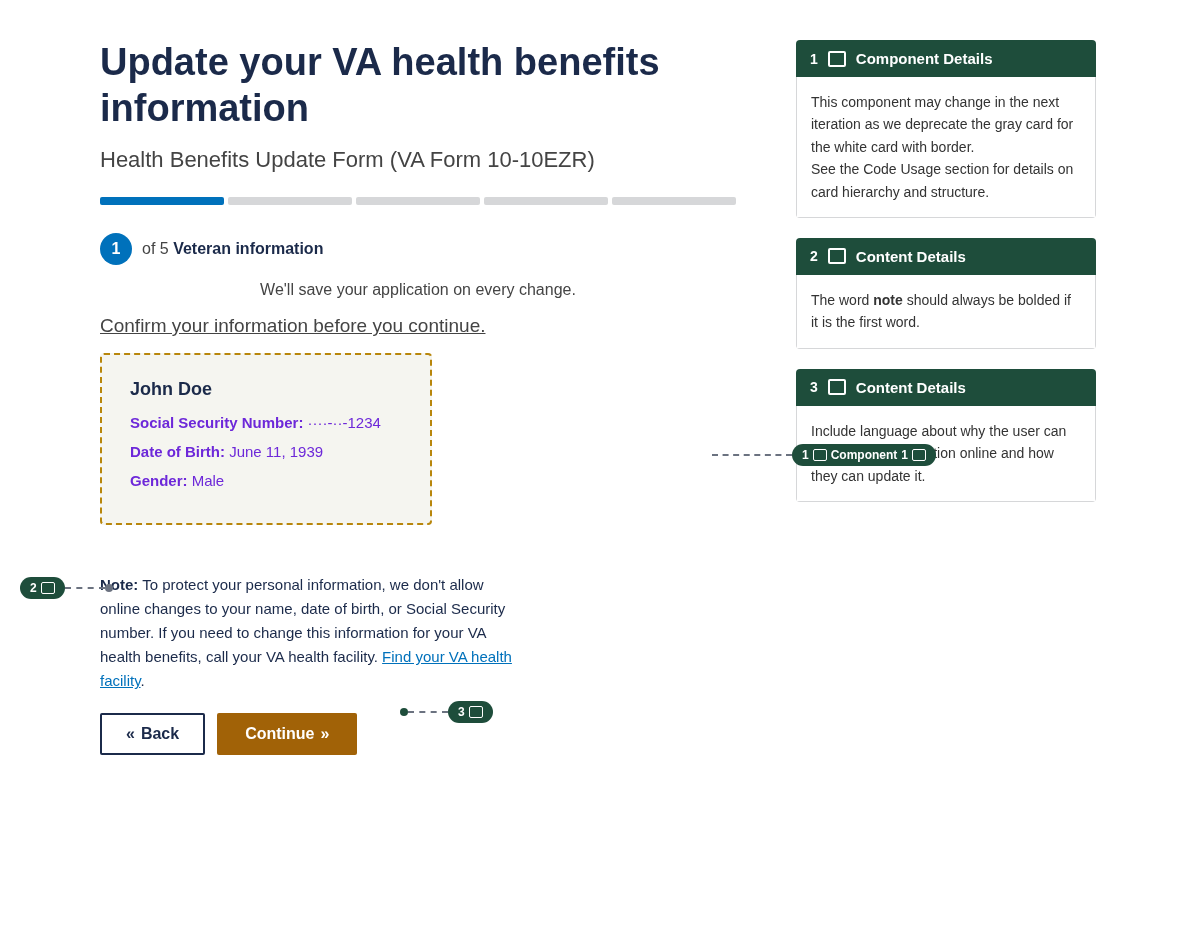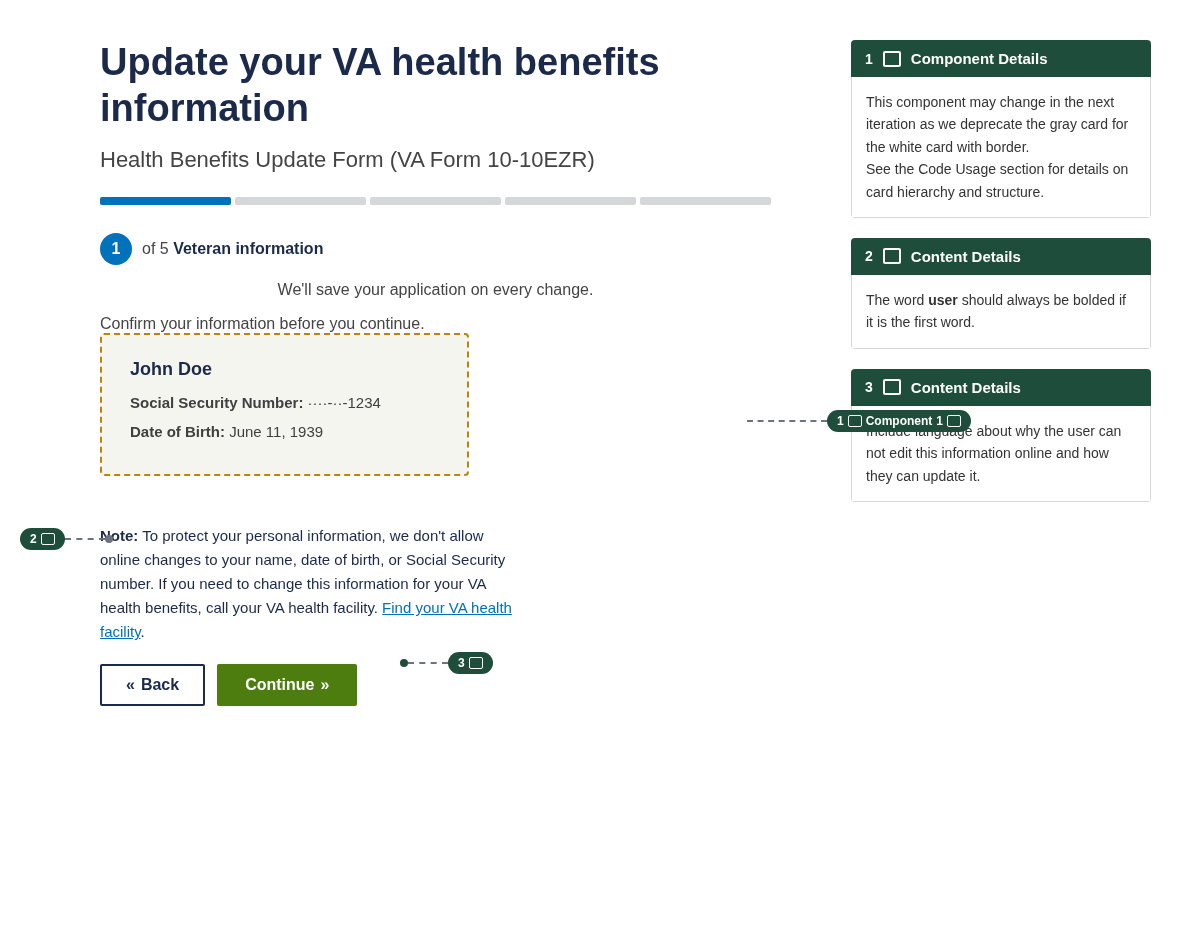--- a/index.html
+++ b/index.html
@@ -6,22 +6,22 @@
     body {
       font-family: "Source Sans Pro", "Helvetica Neue", Arial, sans-serif;
       background: #fff;
       color: #1b2a4a;
       font-size: 16px;
     }
     .page-wrapper {
       display: flex;
       max-width: 1184px;
       margin: 0 auto;
-      padding: 40px 33px 60px 100px;
-      gap: 80px;
+      padding: 40px 88px 60px 100px;
+      gap: 60px;
     }
     .main-content {
       flex: 1;
       max-width: 700px;
     }
     .page-title {
       font-size: 38px;
       font-weight: 700;
       color: #1b2a4a;
       line-height: 1.2;
@@ -74,42 +74,44 @@
     .step-text strong {
       color: #1b2a4a;
     }
     .save-note {
       font-size: 16px;
       color: #444;
       margin-bottom: 16px;
       text-align: center;
     }
     .confirm-note {
-      font-size: 16px;
+      font-size: 19px;
       color: #444;
+      margin-bottom: 16px;
+      text-decoration: underline;
     }
     .info-card {
       border: 2px dashed #b8860b;
       border-radius: 4px;
       background: #f5f5f0;
       padding: 24px 28px;
       margin-bottom: 24px;
       position: relative;
       display: inline-block;
-      width: 369px;
+      width: 332px;
     }
     .info-card .name {
       font-size: 18px;
       font-weight: 700;
       color: #1b2a4a;
       margin-bottom: 12px;
     }
     .info-card .field {
       font-size: 15px;
-      color: #404040;
+      color: #6d28d9;
       margin-bottom: 8px;
       line-height: 1.4;
     }
     .info-card .field-label {
       font-weight: 700;
     }
     .note-section {
       font-size: 15px;
       color: #1b2a4a;
       margin-bottom: 20px;
@@ -140,21 +142,21 @@
       padding: 10px 24px;
       font-size: 16px;
       font-weight: 600;
       cursor: pointer;
       border-radius: 2px;
       display: flex;
       align-items: center;
       gap: 6px;
     }
     .btn-continue {
-      background: #4d7c0f;
+      background: #a16207;
       color: #fff;
       border: none;
       padding: 12px 28px;
       font-size: 16px;
       font-weight: 600;
       cursor: pointer;
       border-radius: 2px;
       display: flex;
       align-items: center;
       gap: 6px;
@@ -235,20 +237,24 @@
     <div style="position:relative; margin-bottom: 16px; padding-bottom: 8px;">
       <div class="info-card">
         <div class="name">John Doe</div>
         <div class="field">
           <span class="field-label">Social Security Number:</span>
           <span> <span>····-··-1234</span></span>
         </div>
         <div class="field">
           <span class="field-label">Date of Birth:</span>
           <span> <span>June 11, 1939</span></span>
+        </div>
+        <div class="field">
+          <span class="field-label">Gender:</span>
+          <span> <span>Male</span></span>
         </div>
       </div>
 
       
       <div style="position:absolute; right:-200px; top:50%; transform:translateY(-50%); display:flex; align-items:center; gap:0;">
 
         <div style="width:80px; border-top:2px dashed #6b7280; position:relative; margin-right:0;"></div>
         <div style="display:inline-flex; align-items:center; gap:4px; background:#1e4d3b; color:#fff; border-radius:20px; padding:4px 10px; font-size:12px; font-weight:700;">
           <span>1</span>
           <span style="width:14px;height:12px;border:1.5px solid #fff;border-radius:2px;display:inline-block;"></span>
@@ -313,21 +319,21 @@
       </div>
     </div>
 
     <div class="sidebar-card">
       <div class="sidebar-card-header">
         <span class="num">2</span>
         <span class="icon-box"></span>
         <span>Content Details</span>
       </div>
       <div class="sidebar-card-body">
-        <p>The word <strong>user</strong> should always be bolded if it is the first word.</p>
+        <p>The word <strong>note</strong> should always be bolded if it is the first word.</p>
       </div>
     </div>
 
     <div class="sidebar-card">
       <div class="sidebar-card-header">
         <span class="num">3</span>
         <span class="icon-box"></span>
         <span>Content Details</span>
       </div>
       <div class="sidebar-card-body">

